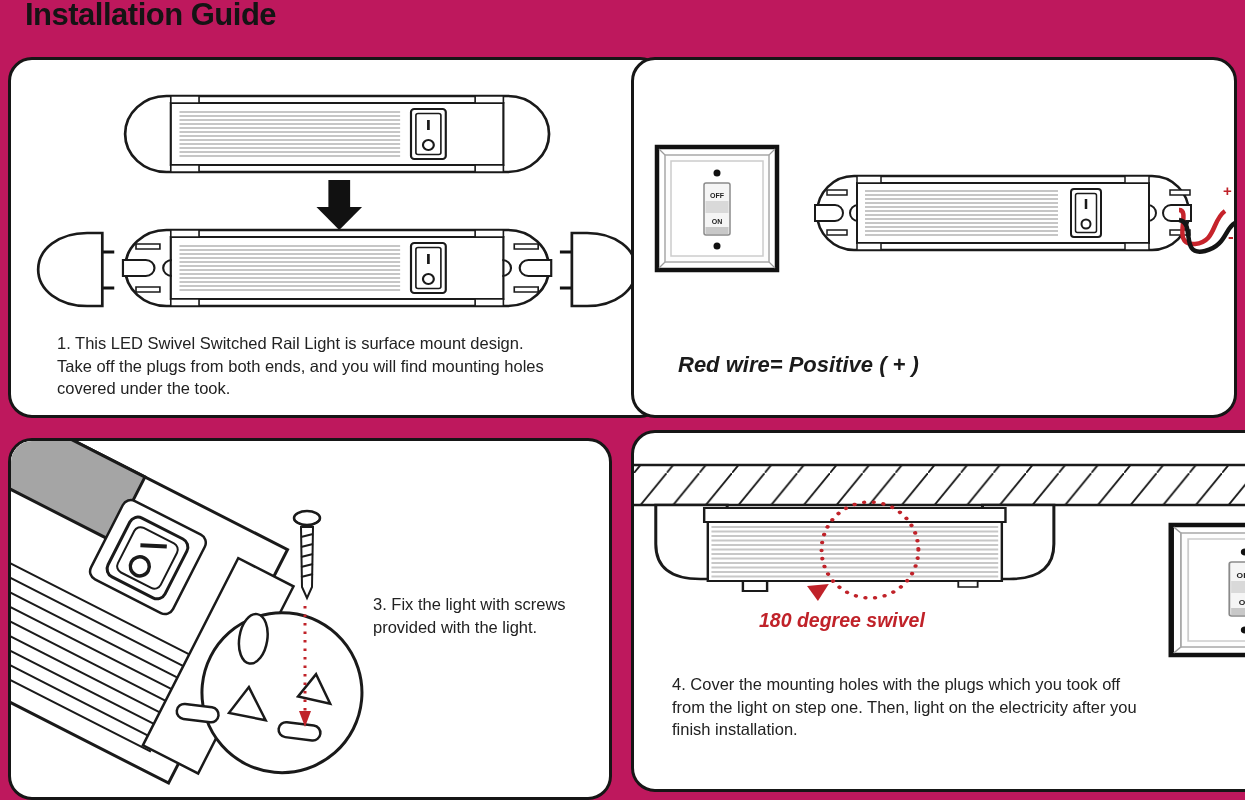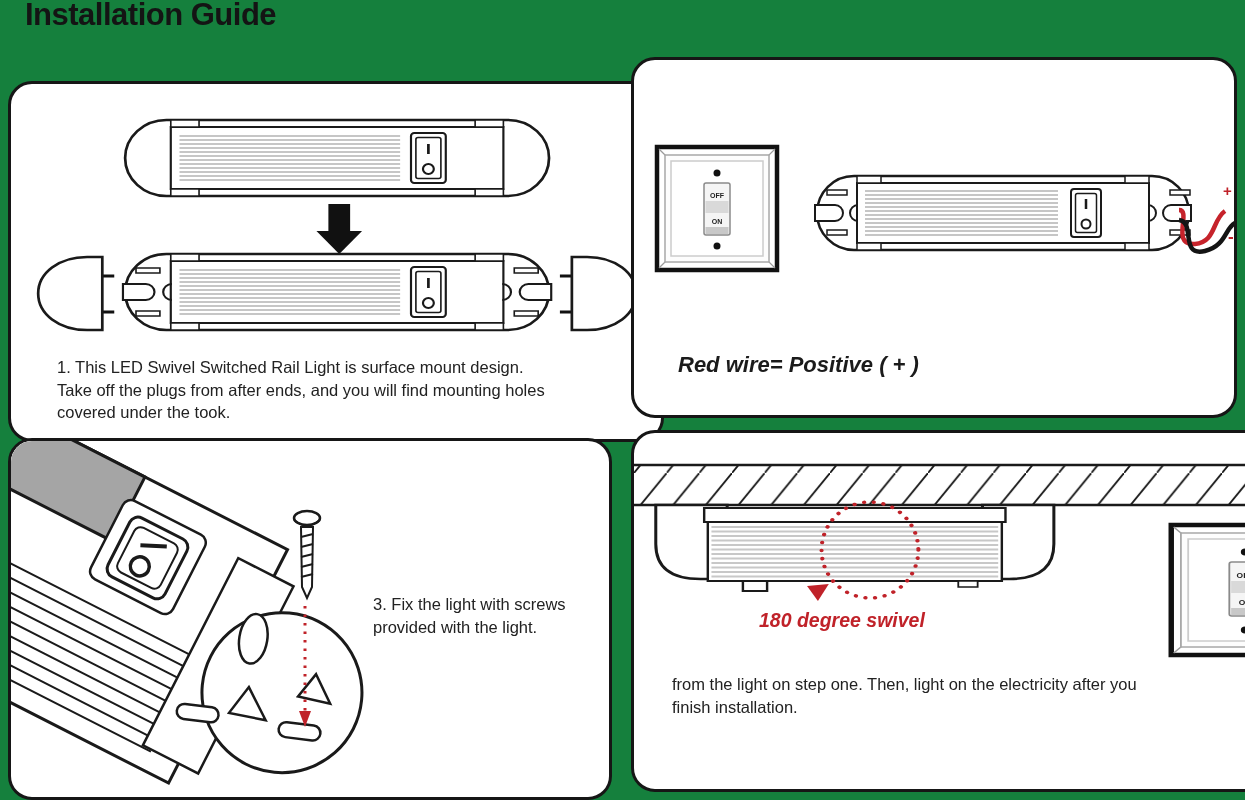--- a/index.html
+++ b/index.html
@@ -1,20 +1,20 @@
 <!DOCTYPE html>
 <html><head>
 <meta charset="utf-8">
 <style>
   * { margin:0; padding:0; box-sizing:border-box; }
   html,body { width:1245px; height:800px; background:#ffffff; font-family:"Liberation Sans", sans-serif; color:#1d1d1d; overflow:hidden; }
-  .stage { position:relative; width:1245px; height:800px; background:#15803d; }
+  .stage { position:relative; width:1245px; height:800px; background:#be185d; }
   .page-title { position:absolute; left:25px; top:-3px; font-size:31px; font-weight:800; letter-spacing:-0.5px; color:#141414; }
   .panel { position:absolute; background:#fff; border:3px solid #161616; border-radius:24px; overflow:hidden; }
-  #panel1 { left:8px;   top:57px;  width:656px; height:361px;margin-top:24px; }
+  #panel1 { left:8px;   top:57px;  width:656px; height:361px; }
   #panel2 { left:631px; top:57px;  width:606px; height:361px; }
   #panel3 { left:8px;   top:430px; width:604px; height:362px;margin-top:8px; }
   #panel4 { left:631px; top:430px; width:732px; height:362px; }
   .art { position:absolute; left:0; top:0; width:100%; height:100%; }
   .txt { position:absolute; font-size:16.5px; line-height:22.5px; color:#222; white-space:nowrap; }
   .bold-italic { font-weight:bold; font-style:italic; font-size:22px; color:#1b1b1b; }
   .red-label { position:absolute; font-weight:bold; font-style:italic; font-size:19.5px; color:#c02229; white-space:nowrap; }
   svg text { font-family:"Liberation Sans", sans-serif; }
 </style>
 </head>
@@ -84,21 +84,21 @@
         <line x1="505" y1="228" x2="528" y2="228" stroke-width="3"></line>
           <polygon points="526,222 526,234 542,228"></polygon>
       </g>
       <g stroke="#1a1a1a" fill="#ffffff" stroke-width="2.5">
         <path d="M84,173 h-14 c-26,0 -45,16 -45,36.5 c0,20.5 19,36.5 45,36.5 h14 z"></path>
         <path d="M516,173 h14 c26,0 45,16 45,36.5 c0,20.5 -19,36.5 -45,36.5 h-14 z"></path>
       </g>
     </svg>
     <div class="txt" style="left:46px; top:272px;">
       <div>1. This LED Swivel Switched Rail Light is surface mount design.</div>
-      <div>Take off the plugs from after ends, and you will find mounting holes</div>
+      <div>Take off the plugs from both ends, and you will find mounting holes</div>
       <div>covered under the took.</div>
     </div>
   </div>
 
   <div class="panel" id="panel2">
     <svg class="art" viewBox="0 0 600 355" preserveAspectRatio="none">
       <g>
         <rect x="23" y="87" width="120" height="123" fill="#fff" stroke="#111" stroke-width="4.5"></rect>
         <line x1="25" y1="89" x2="39" y2="103" stroke="#9a9a9a" stroke-width="1.2"></line>
         <line x1="141" y1="89" x2="127" y2="103" stroke="#9a9a9a" stroke-width="1.2"></line>
@@ -236,18 +236,19 @@
           <rect x="492" y="129" width="26" height="54" rx="2" fill="#f5f5f5" stroke="#8a8a8a" stroke-width="1.5"></rect>
           <text x="505" y="145" font-size="7" font-weight="bold" fill="#222" text-anchor="middle">OFF</text>
           <rect x="493.5" y="148" width="23" height="12" fill="#d9d9d9"></rect>
           <text x="505" y="172" font-size="7" font-weight="bold" fill="#222" text-anchor="middle">ON</text>
           <rect x="493.5" y="175" width="23" height="7" fill="#c8c8c8"></rect>
         </g>
       </g>
     </svg>
     <div class="red-label" style="left:125px; top:176px;">180 degree swivel</div>
     <div class="txt" style="left:38px; top:240px;">
+      <div>4. Cover the mounting holes with the plugs which you took off</div>
       <div>from the light on step one. Then, light on the electricity after you</div>
       <div>finish installation.</div>
     </div>
   </div>
 
 </div>
 
 </body></html>

